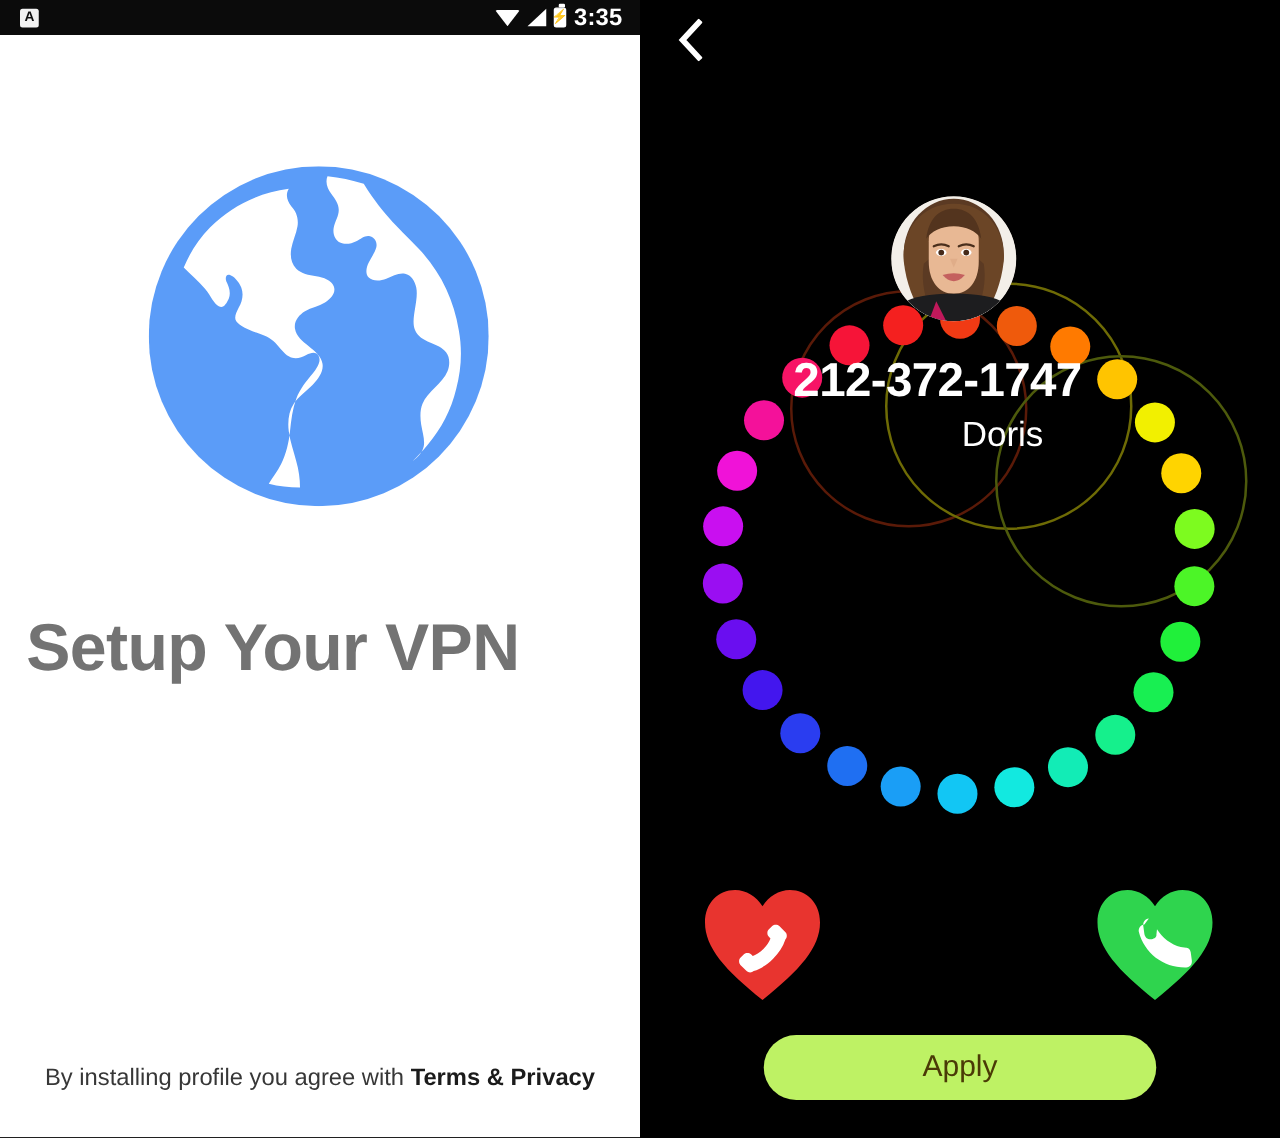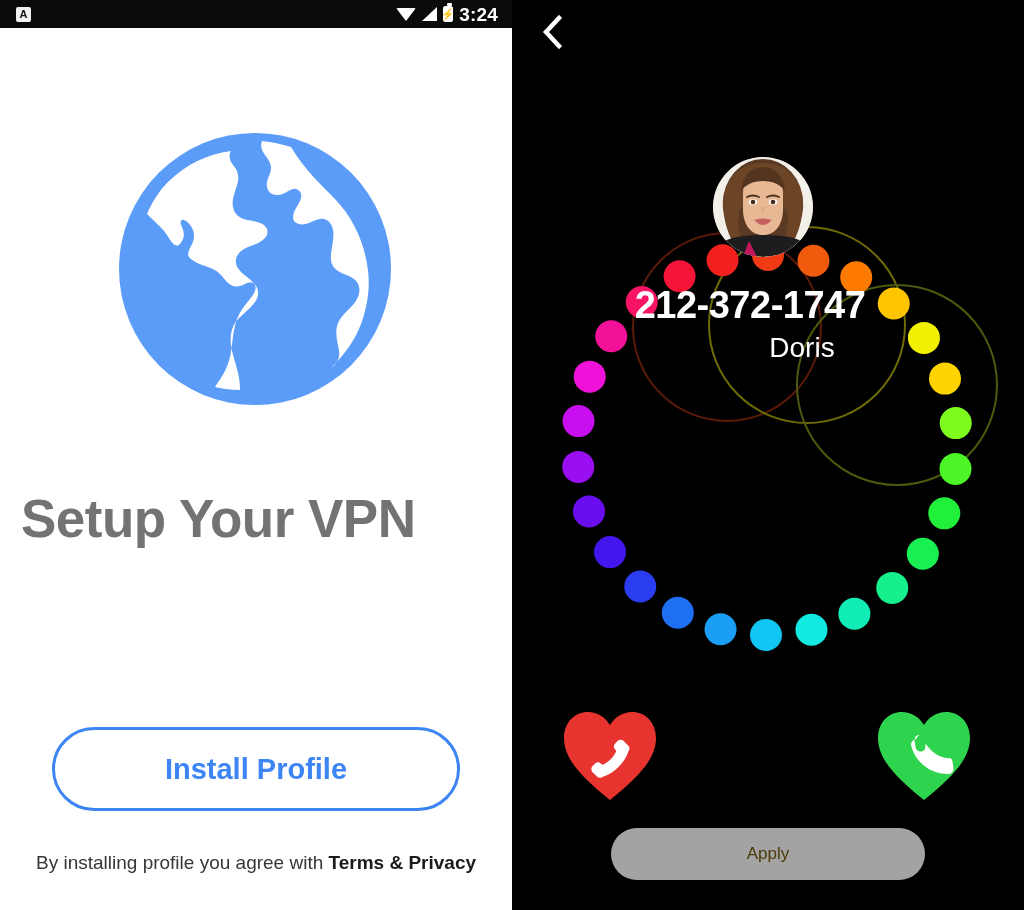--- a/index.html
+++ b/index.html
@@ -220,23 +220,23 @@
     width: 96px; height: 92px;
     cursor: pointer;
   }
   #decline-button { left: 50px; }
   #accept-button { left: 364px; }
   #apply-button {
     position: absolute;
     left: 99px; top: 828px;
     width: 314px; height: 52px;
     border-radius: 26px;
-    background: #a3a3a3;
+    background: #bef264;
     color: #4a3a06;
-    font-size: 17px;
+    font-size: 24px;
     display: flex;
     align-items: center;
     justify-content: center;
     cursor: pointer;
   }
 </style>
 </head>
 <body>
 
 <div id="screen">
@@ -246,21 +246,21 @@
     <div id="status-bar">
       <div class="notif-icon">
         <span>A</span>
       </div>
       <div id="status-right">
         <span class="wifi-glyph"></span>
         <span class="signal-glyph"></span>
         <span class="battery-glyph">
           <span class="battery-bolt">⚡</span>
         </span>
-        <span id="clock">3:24</span>
+        <span id="clock">3:35</span>
       </div>
     </div>
 
     <div id="globe-wrap">
       <svg width="272" height="272" viewBox="0 0 272 272" aria-hidden="true">
         <circle cx="136" cy="136" r="136" fill="#5b9cf8"></circle>
         <path fill="#ffffff" d="M112,18 C88,21 66,32 49,49 C40,58 33,69 28,81
           C33,86 40,92 45,98 C50,104 52,110 56,112 C60,114 62,110 64,106
           C66,101 64,96 62,92 C61,89 62,86 65,87 C68,88 72,92 74,97
           C76,102 75,108 72,113 C70,117 68,121 70,124 C73,128 80,131 86,133
@@ -281,23 +281,20 @@
           C212,120 211,126 213,131 C215,136 220,139 225,141 C230,143 235,145 238,149
           C241,153 241,159 239,164 C237,169 233,173 229,177 C225,181 221,185 219,190
           C217,195 217,201 218,207 C219,213 221,219 220,224 C219,229 215,233 211,236
           C215,232 219,228 223,223 C234,210 242,195 246,178 C250,163 251,147 248,131
           C244,106 233,84 216,66 C203,52 188,40 172,14 Z"></path>
       </svg>
     </div>
 
     <div id="vpn-heading">Setup Your VPN</div>
 
-    <div id="install-profile-button">
-      <span>Install Profile</span>
-    </div>
 
     <div id="terms-line">
       <span>By installing profile you agree with </span><span id="terms-link">Terms &amp; Privacy</span>
     </div>
   </div>
 
   <div id="right-panel">
 
     <div id="back-button">
       <svg width="20" height="34" viewBox="0 0 20 34" aria-hidden="true">

